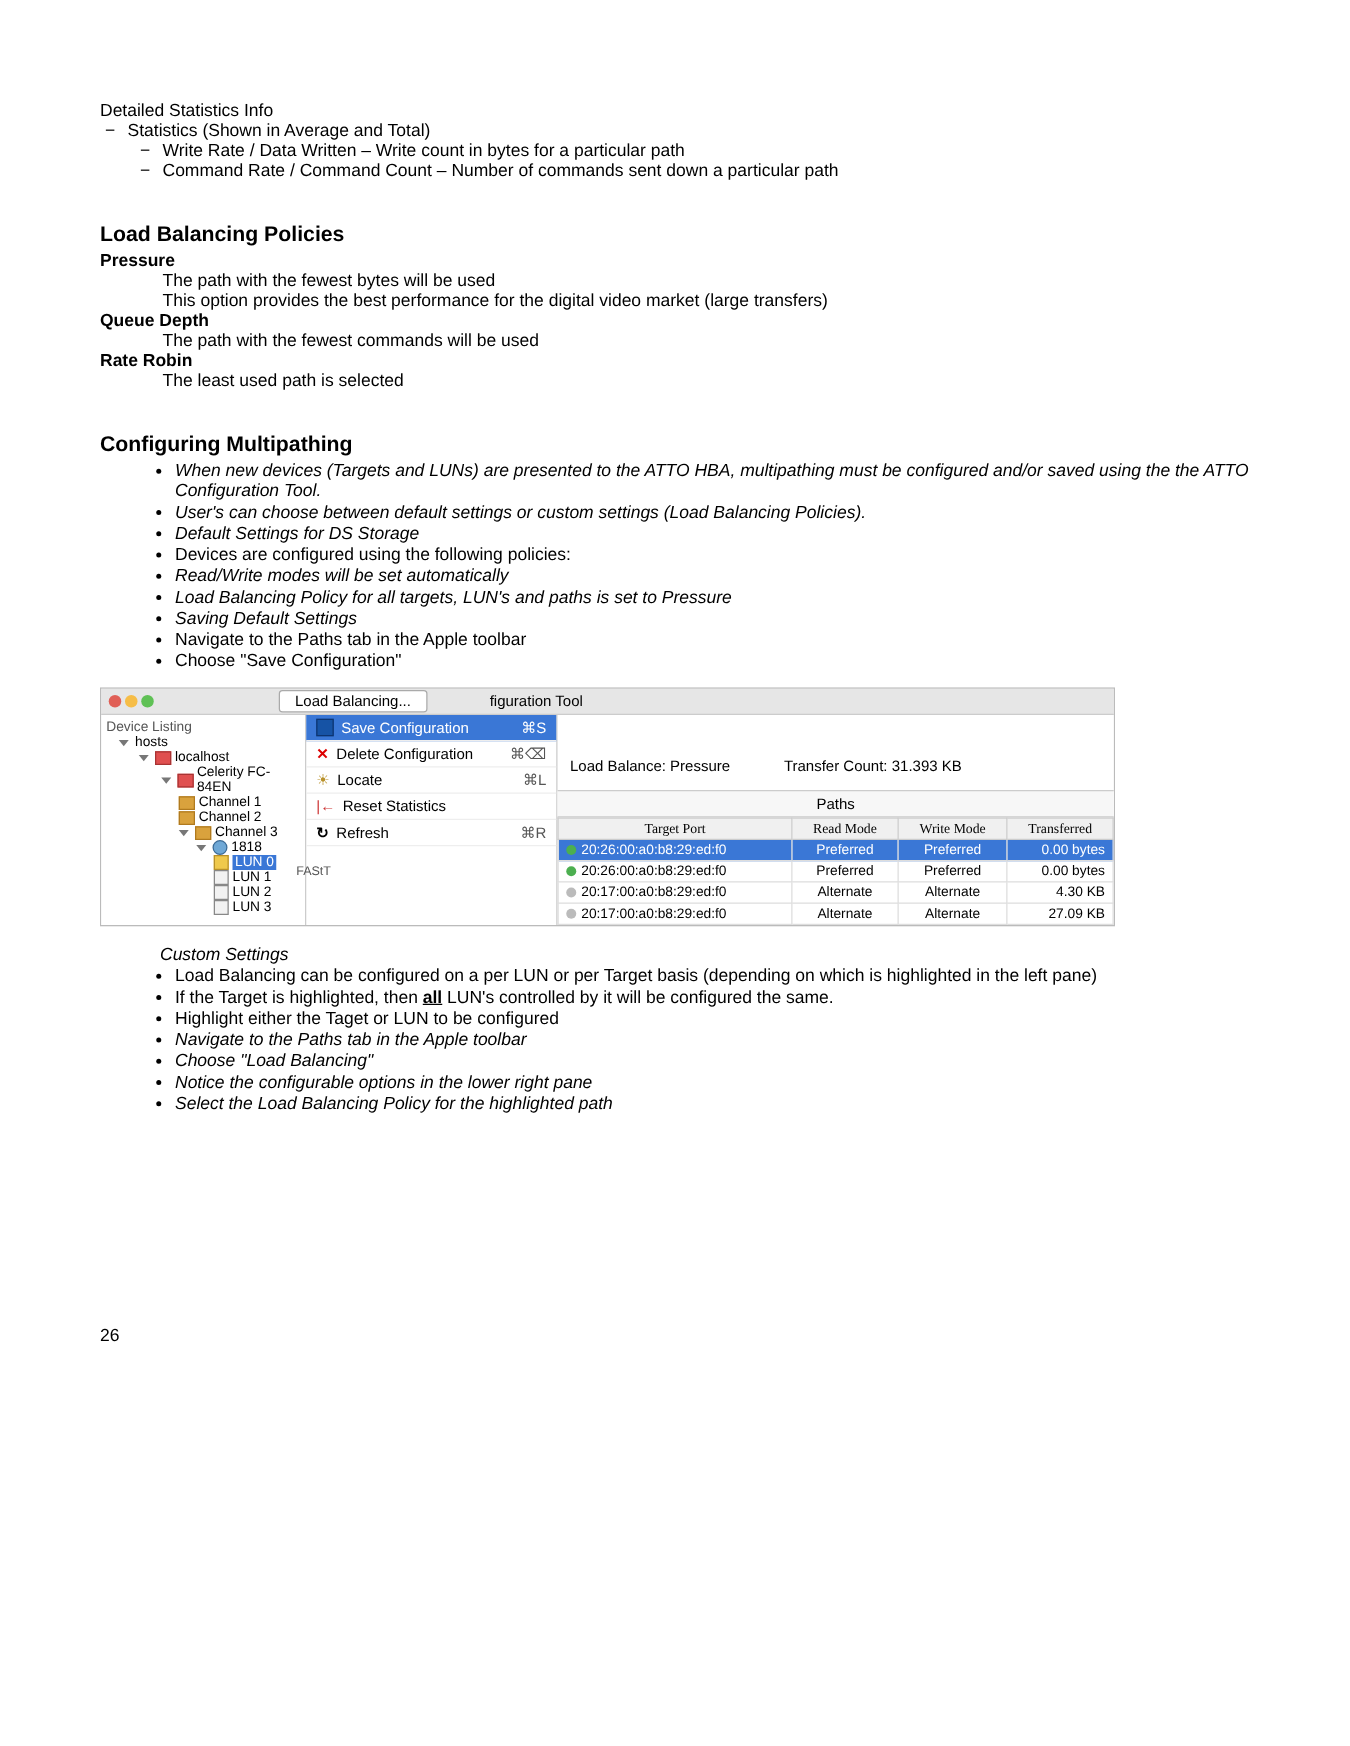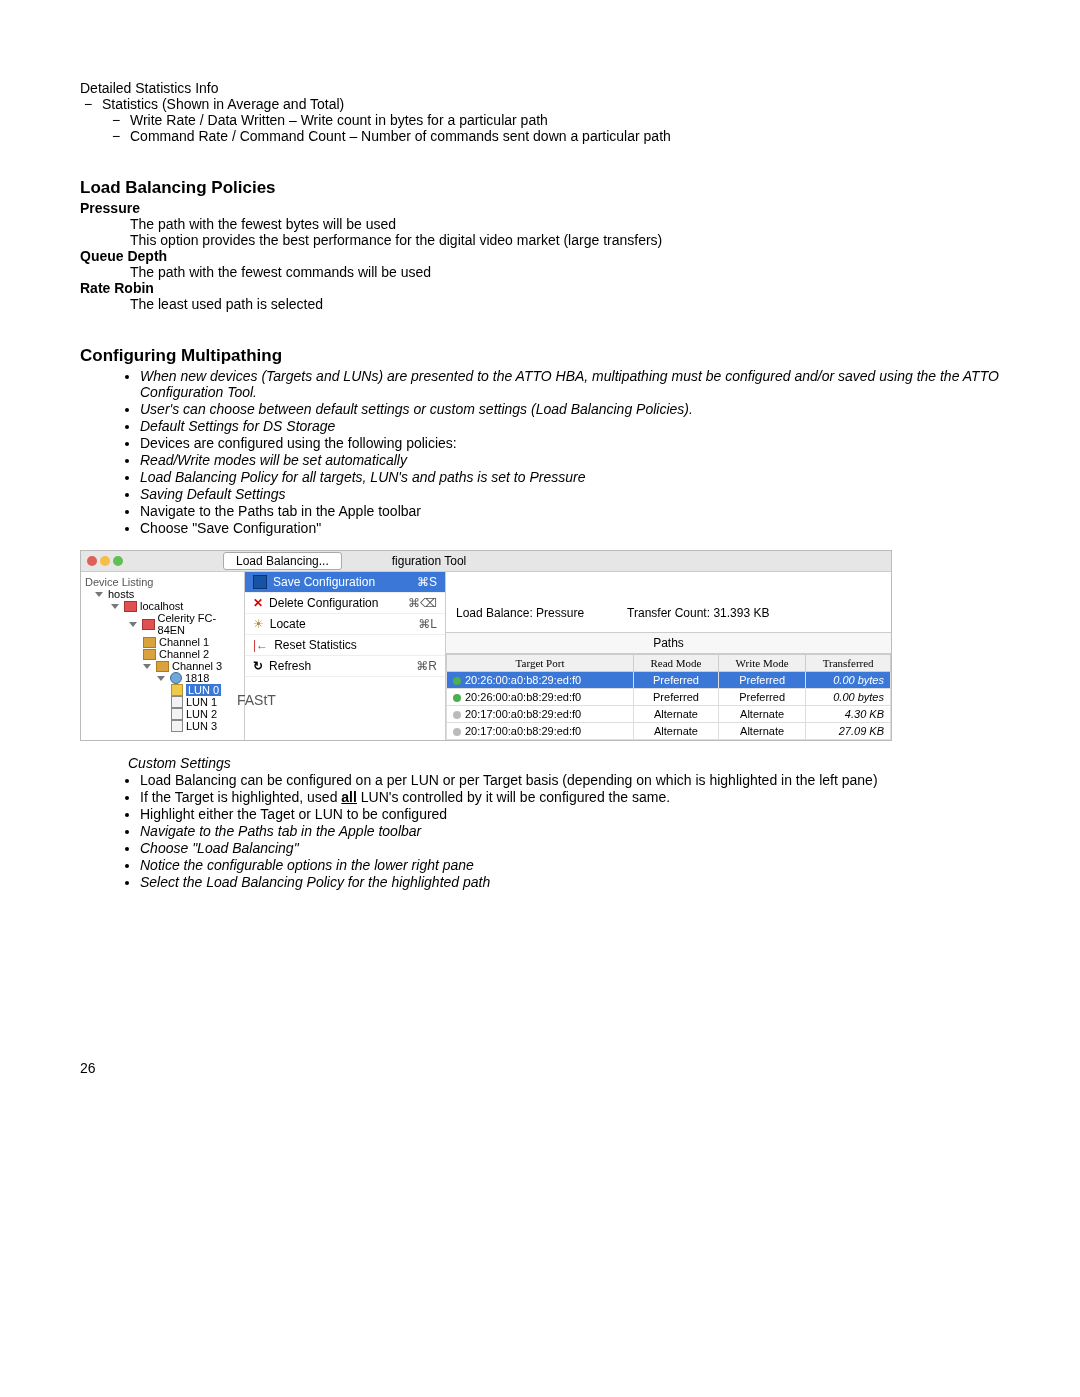--- a/index.html
+++ b/index.html
@@ -165,21 +165,21 @@
   .menu-highlight .shortcut { color:#fff; }
   .shortcut { color:#555; }
   .save-icon {
     width:12px;height:12px;background:#1653a5;display:inline-block;border:1px solid #0d3470;
   }
   .x-icon { color:#d00; font-weight:bold;}
   .locate-icon { color:#b8912a; }
   .reset-icon { color:#c33; }
   .refresh-icon { font-weight:bold;}
   .fast-label {
-    position:absolute;left:156px;top:120px;font-size:14px;color:#555;
+    position:absolute;left:156px;top:120px;font-size:10px;color:#555;
   }
   .right-col {
     flex:1;
     padding: 4px 0 0 0;
   }
   .info-row {
     padding: 30px 10px 4px 10px;
     font-size: 12px;
     display: flex; gap: 43px;
   }
@@ -203,21 +203,21 @@
     padding: 2px 6px;
     text-align: center;
     font-family: Liberation Serif, serif;
   }
   table.paths td {
     border:1px solid #ddd;
     padding: 2px 6px;
     text-align: center;
   }
   table.paths td.tp { text-align:left;}
-  table.paths td.tr { text-align:right;font-style:italic;}
+  table.paths td.tr { text-align:right;}
   .row-sel td { background:#3a77d6; color:#fff;}
   .status-dot {
     display:inline-block;width:8px;height:8px;border-radius:50%;margin-right:4px;vertical-align:middle;
   }
   .sd-green { background:#4caf50;}
   .sd-gray  { background:#bbb;}
   .underline { text-decoration: underline; }
 </style>
 </head>
 <body>
@@ -399,21 +399,21 @@
           </tbody>
       </table>
     </div>
   </div>
 </div>
 
 <div class="italic" style="margin-top:14px;">Custom Settings</div>
 <ul class="dot" id="custom-items">
   <li>Load Balancing can be configured on a per LUN or per Target basis (depending on which is highlighted in the left pane)</li>
   <li>
-    <span>If the Target is highlighted, used </span><span class="bold underline">all</span><span> LUN's controlled by it will be configured the same.</span>
+    <span>If the Target is highlighted, then </span><span class="bold underline">all</span><span> LUN's controlled by it will be configured the same.</span>
   </li>
 <li>Highlight either the Taget or LUN to be configured</li>
     <li class="italic">Navigate to the Paths tab in the Apple toolbar</li>
     <li class="italic">Choose "Load Balancing"</li>
     <li class="italic">Notice the configurable options in the lower right pane</li>
     <li class="italic">Select the Load Balancing Policy for the highlighted path</li>
   </ul>
 
 <div class="footer">
   <div>26</div>

